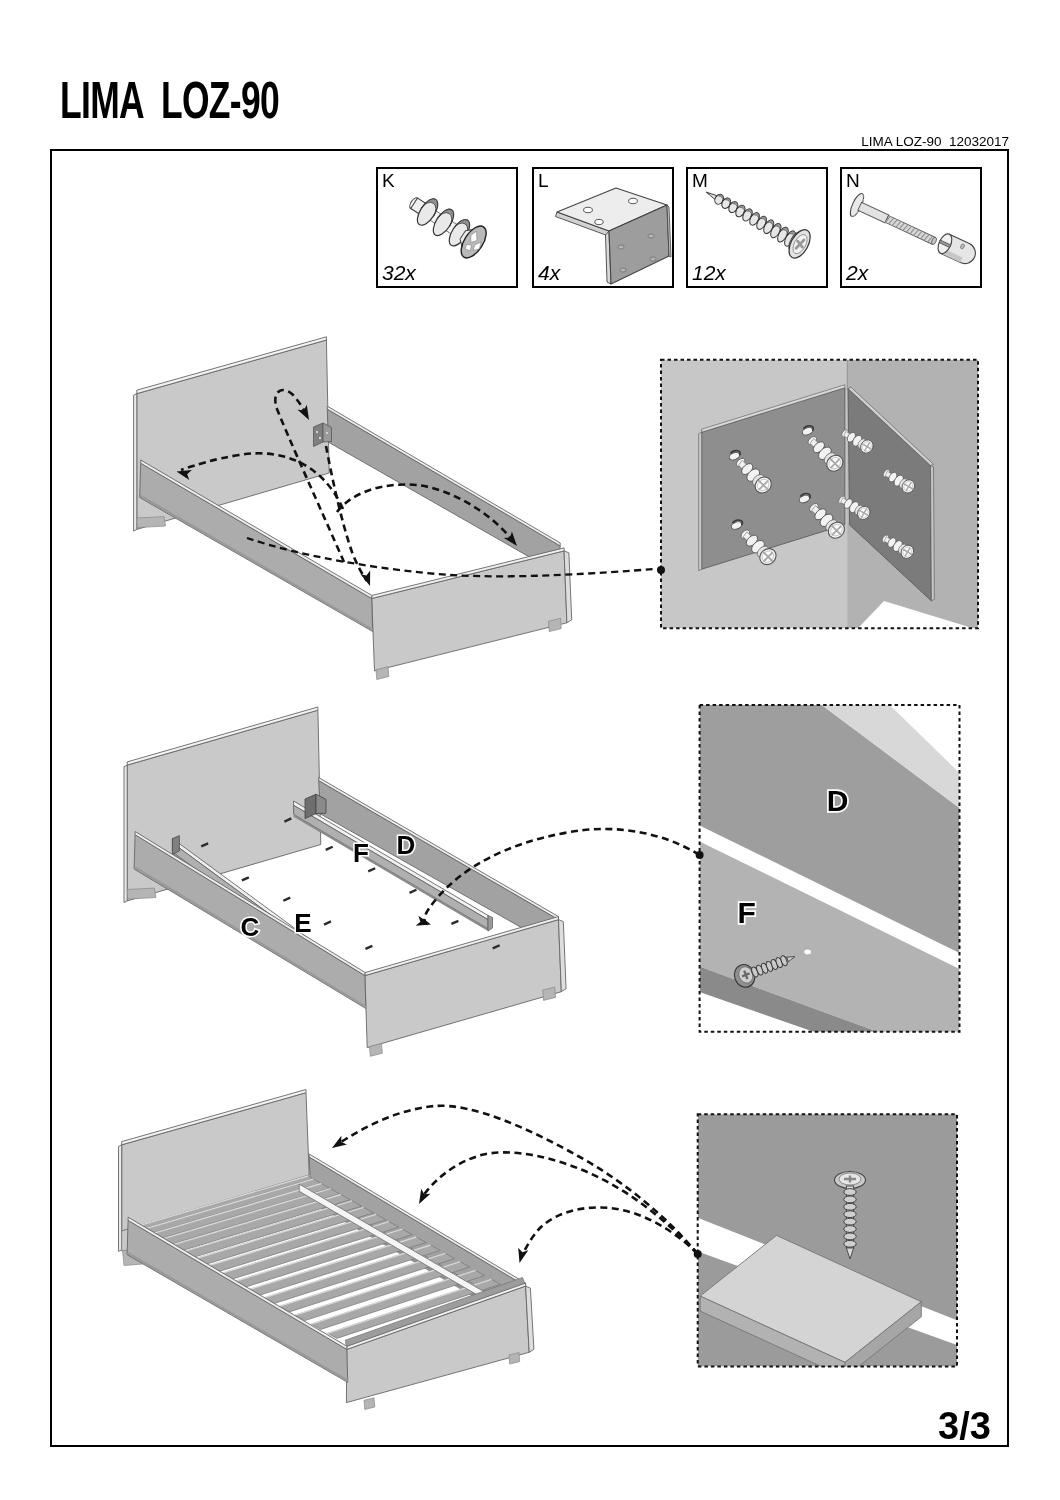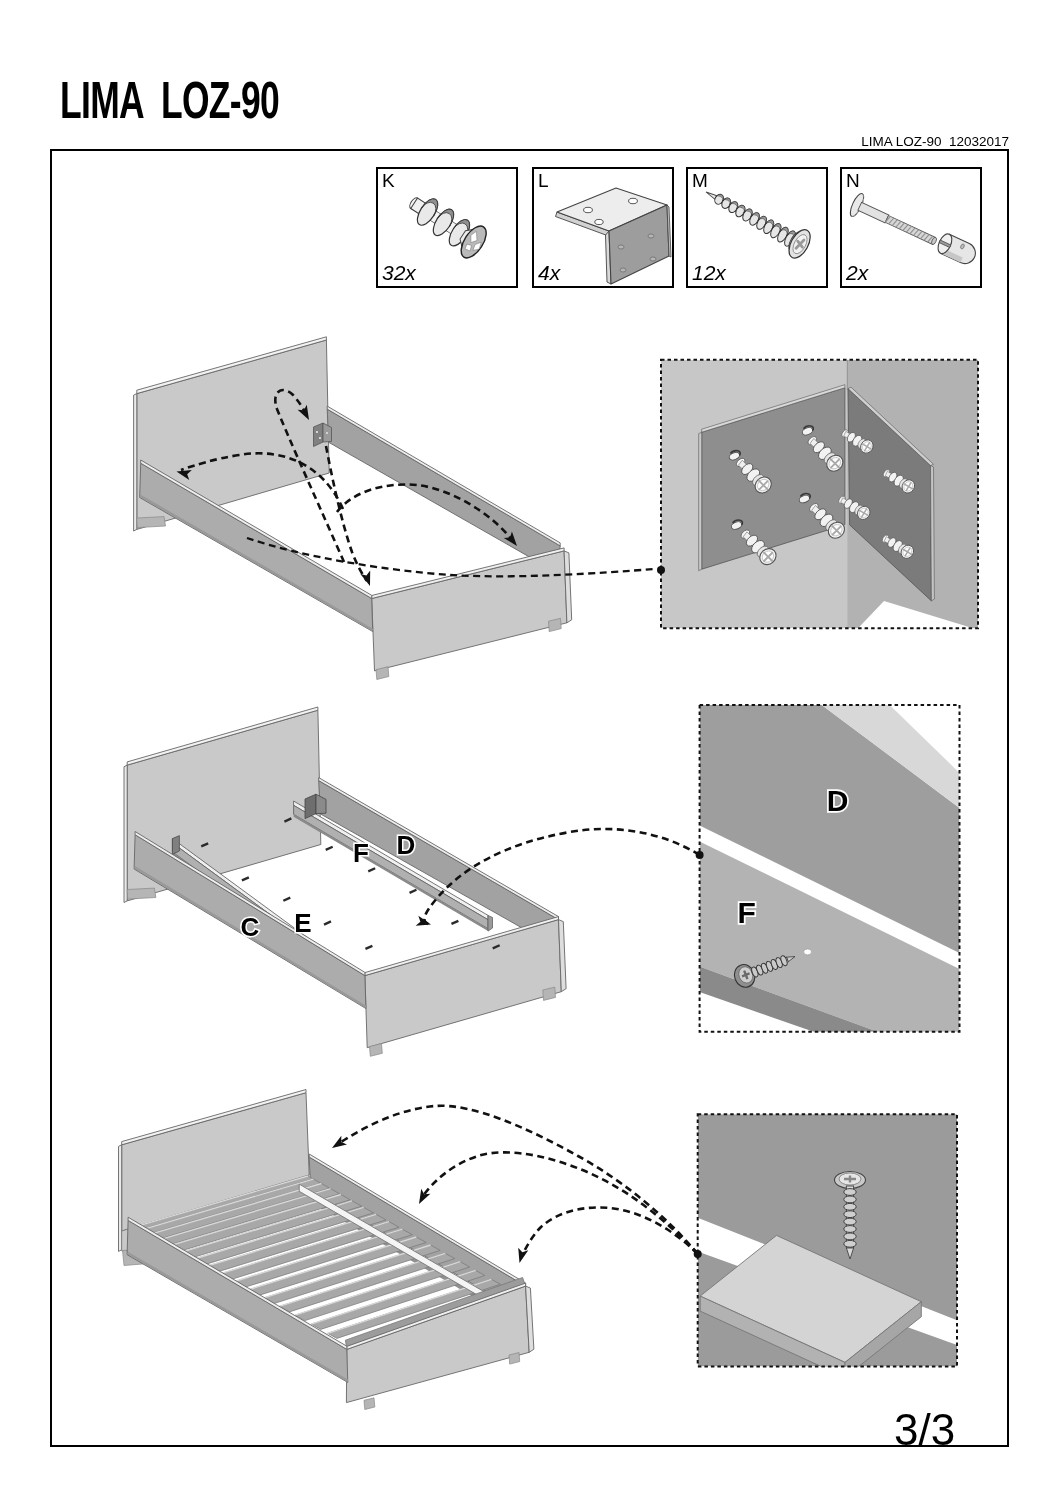--- a/index.html
+++ b/index.html
@@ -2,21 +2,21 @@
 <html><head><meta charset="utf-8">
 <style>
 html,body{margin:0;padding:0;background:#fff;}
 body{width:1060px;height:1500px;position:relative;font-family:"Liberation Sans",sans-serif;overflow:hidden;}
 #title{position:absolute;left:60px;top:70px;font-size:52px;font-weight:bold;letter-spacing:-1px;transform:scaleX(0.682);transform-origin:left top;white-space:pre;}
 #ref{position:absolute;right:51px;top:134px;font-size:13.5px;color:#000;text-align:center;}
 #frame{position:absolute;left:50px;top:149px;width:954.5px;height:1294px;border:2px solid #000;}
 .hw{position:absolute;width:138px;height:117px;border:2.5px solid #000;}
 .hw .l{position:absolute;left:4px;top:1px;font-size:19px;}
 .hw .c{position:absolute;left:4px;bottom:1px;font-size:21px;font-style:italic;}
-#pg{position:absolute;left:894px;top:1405px;font-size:44px;font-weight:normal;}
+#pg{position:absolute;left:938px;top:1405px;font-size:38px;font-weight:bold;}
 svg{position:absolute;left:0;top:0;}
 </style></head>
 <body>
 <div id="title">LIMA  LOZ-90</div>
 <div id="ref">LIMA LOZ-90&nbsp; 12032017</div>
 <div id="frame"></div>
 <div class="hw" style="left:376px;top:167px;">
     <span class="l">K</span>
     <span class="c">32x</span>
   </div>

